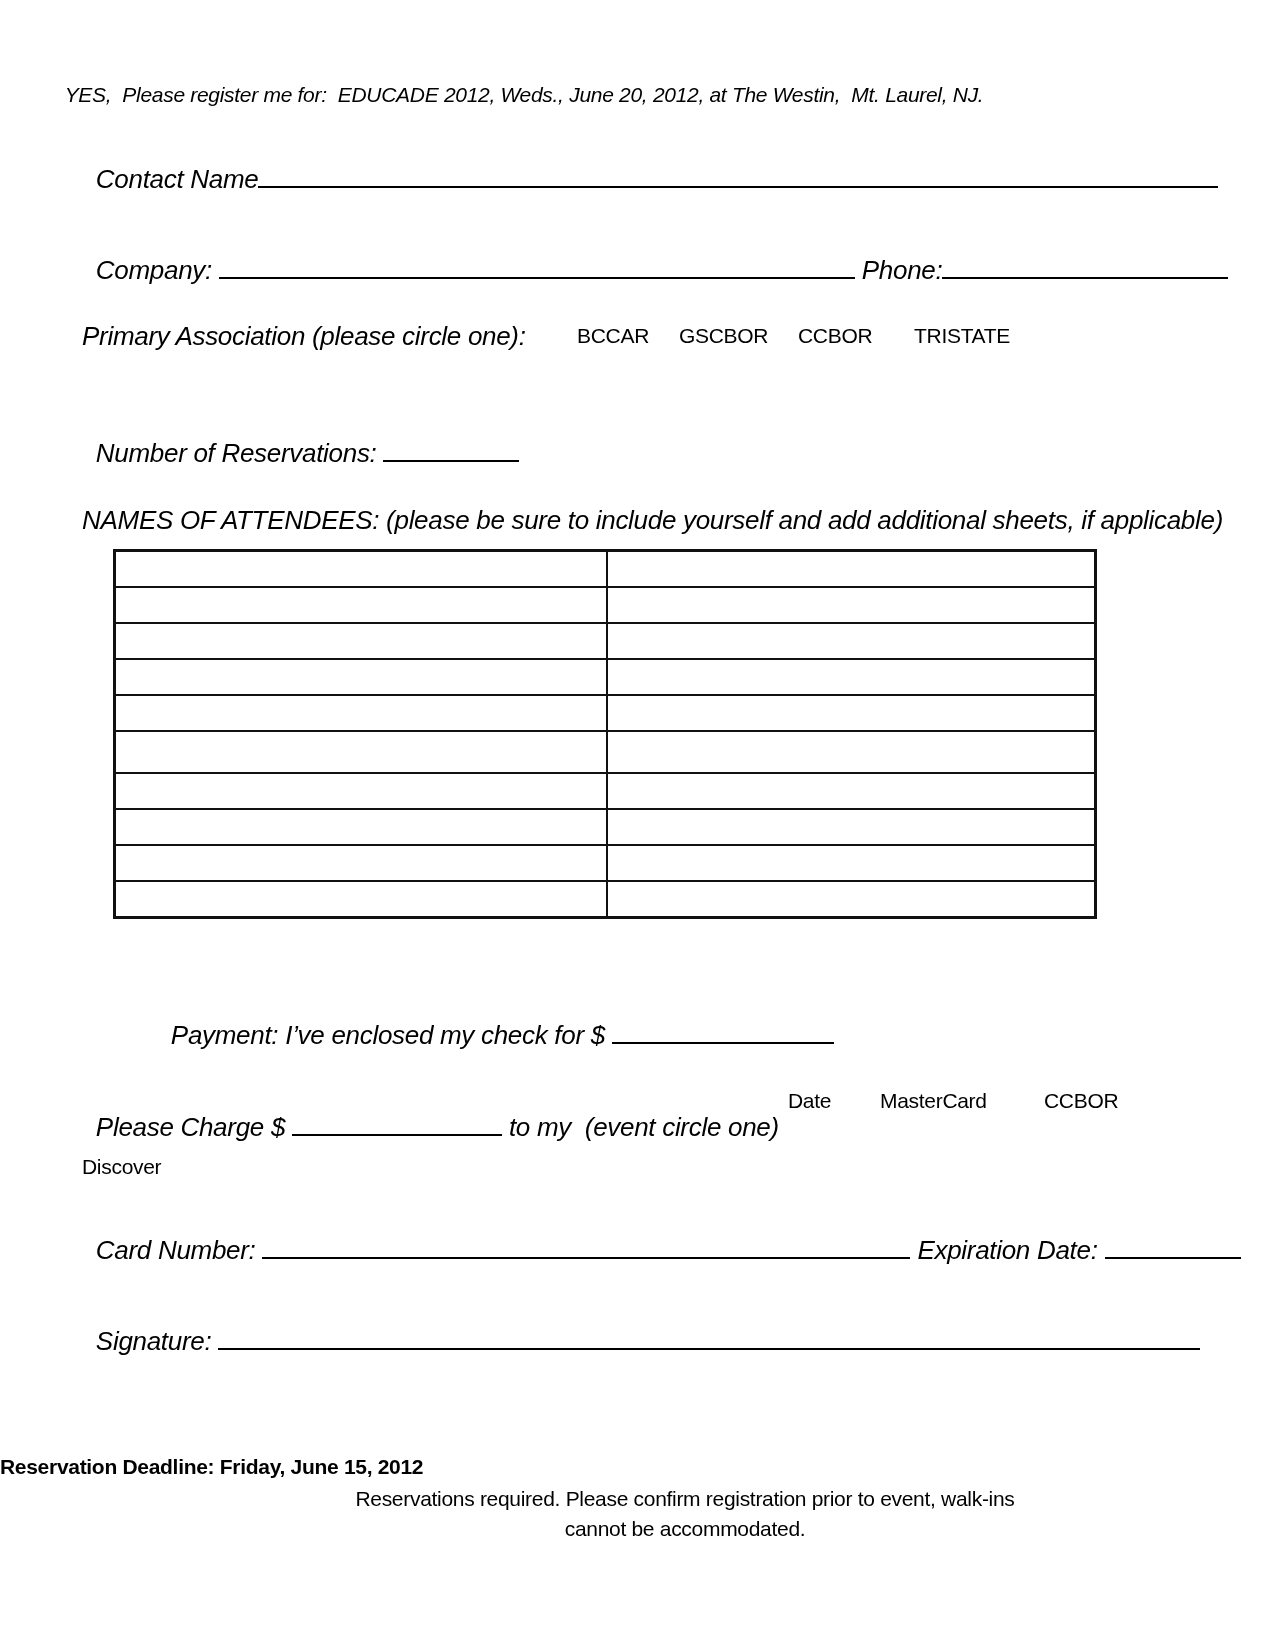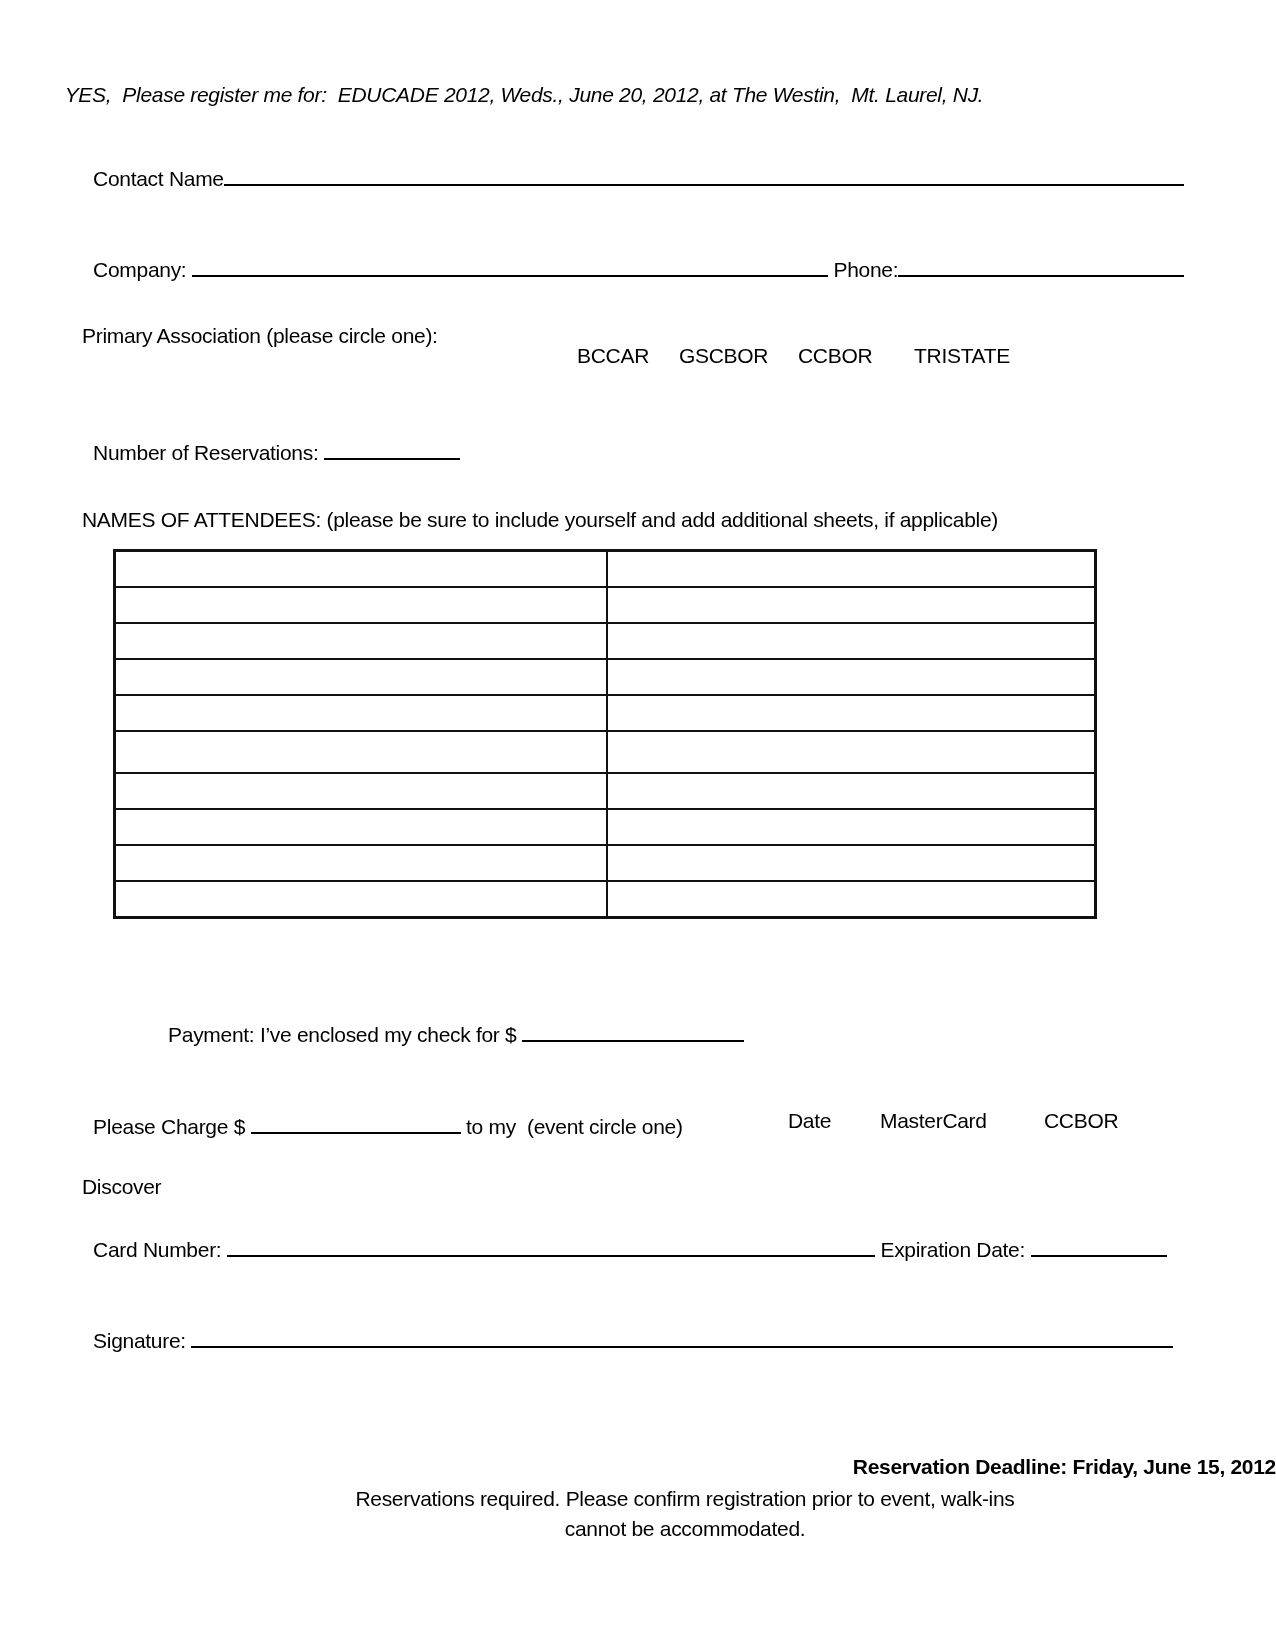--- a/index.html
+++ b/index.html
@@ -11,24 +11,25 @@
       width: 1276px;
       height: 1648px;
       position: relative;
       overflow: hidden;
       font-family: "Liberation Sans", sans-serif;
       color: #000000;
     }
     .line {
       position: absolute;
       left: 82px;
-      font-size: 21px;
+      font-size: 26px;
       line-height: 26px;
       white-space: pre;
       letter-spacing: -0.3px;
+      font-style: italic;
     }
     .title {
       position: absolute;
       top: 82px;
       left: 0;
       width: 1048px;
       text-align: center;
       font-style: italic;
       font-size: 21px;
       line-height: 26px;
@@ -40,21 +41,20 @@
       border-bottom: 2px solid #000;
       height: 18px;
       vertical-align: baseline;
     }
     .opt {
       position: absolute;
       font-size: 21px;
       line-height: 26px;
       white-space: pre;
       letter-spacing: -0.3px;
-      margin-top: 20px;
     }
     .attendee-table {
       position: absolute;
       left: 113px;
       top: 549px;
       width: 984px;
       border-collapse: collapse;
       border: 3px solid #111;
       table-layout: fixed;
     }
@@ -76,21 +76,21 @@
       box-sizing: border-box;
       padding: 0 6px;
       font-family: "Liberation Sans", sans-serif;
       font-size: 18px;
     }
     .footer-bold {
       position: absolute;
       top: 1454px;
       left: 0;
       width: 1276px;
-      text-align: right;
+      text-align: left;
       font-weight: bold;
       font-size: 21px;
       line-height: 26px;
       letter-spacing: -0.3px;
     }
     .footer-text {
       position: absolute;
       left: 300px;
       width: 770px;
       text-align: center;

